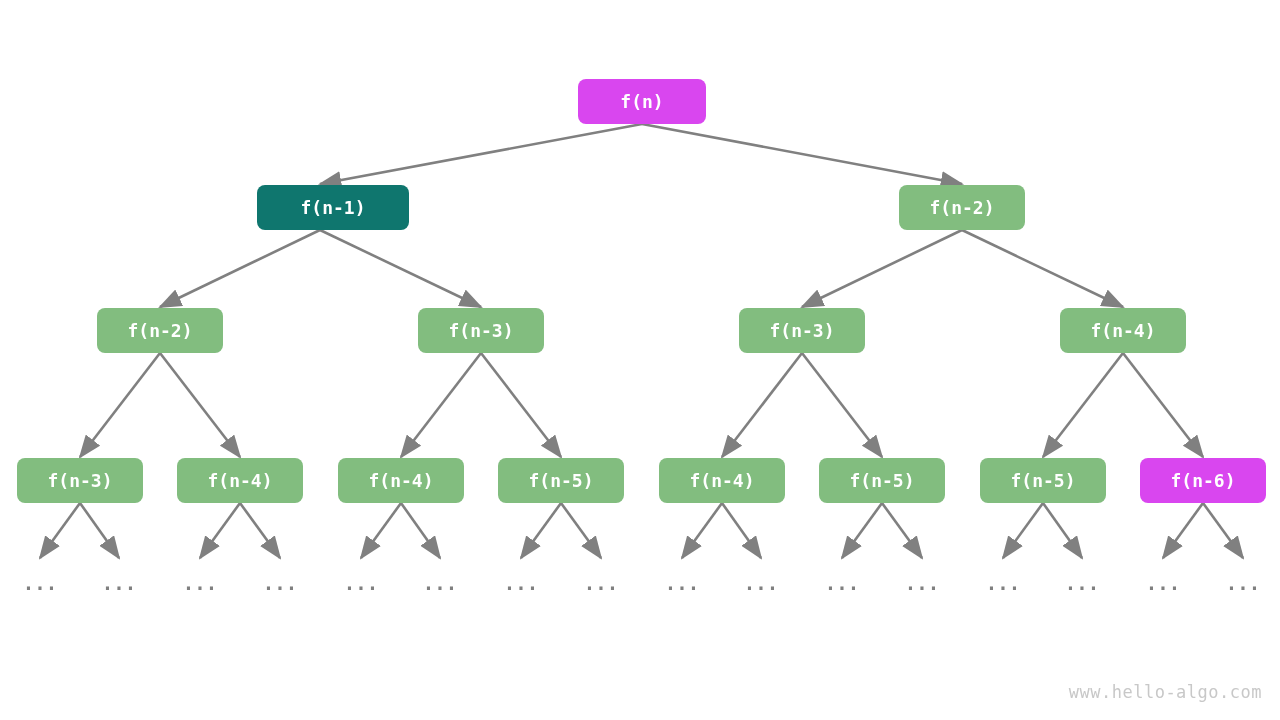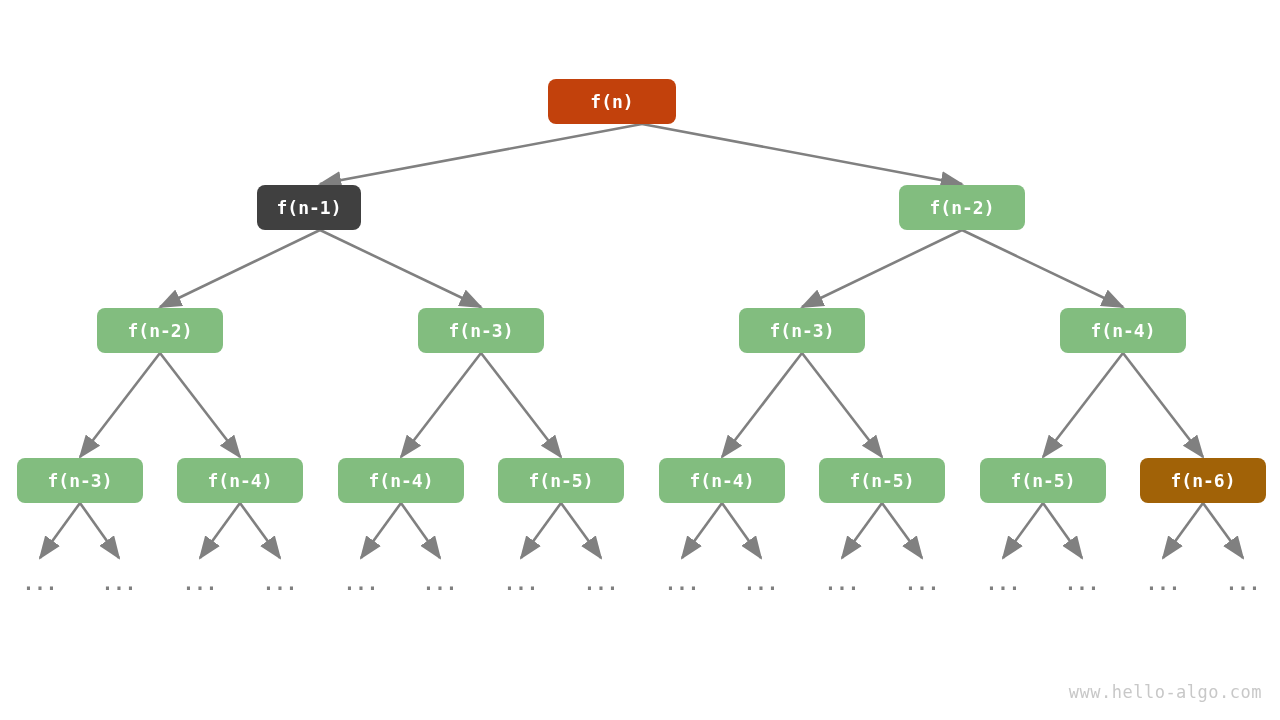--- a/index.html
+++ b/index.html
@@ -104,35 +104,35 @@
         <line x1="882" y1="503" x2="842" y2="558" stroke="#808080" stroke-width="2.6" stroke-linecap="butt" marker-end="url(#arrowhead)"></line>
         <line x1="882" y1="503" x2="922" y2="558" stroke="#808080" stroke-width="2.6" stroke-linecap="butt" marker-end="url(#arrowhead)"></line>
         <line x1="1043" y1="503" x2="1003" y2="558" stroke="#808080" stroke-width="2.6" stroke-linecap="butt" marker-end="url(#arrowhead)"></line>
         <line x1="1043" y1="503" x2="1082" y2="558" stroke="#808080" stroke-width="2.6" stroke-linecap="butt" marker-end="url(#arrowhead)"></line>
         <line x1="1203" y1="503" x2="1163" y2="558" stroke="#808080" stroke-width="2.6" stroke-linecap="butt" marker-end="url(#arrowhead)"></line>
         <line x1="1203" y1="503" x2="1243" y2="558" stroke="#808080" stroke-width="2.6" stroke-linecap="butt" marker-end="url(#arrowhead)"></line>
       </g>
   </svg>
 
   <div id="node-layer">
-      <div class="node" style="width: 128px; height: 45px; left: 548px; top: 78.5px; background: #c2410c; color: rgb(255, 255, 255);">f(n)</div>
-      <div class="node" style="width: 104px; height: 45px; left: 257px; top: 184.5px; background: #404040; color: rgb(255, 255, 255);">f(n-1)</div>
+      <div class="node" style="width: 128px; height: 45px; left: 578px; top: 78.5px; background: #d946ef; color: rgb(255, 255, 255);">f(n)</div>
+      <div class="node" style="width: 152px; height: 45px; left: 257px; top: 184.5px; background: #0f766e; color: rgb(255, 255, 255);">f(n-1)</div>
       <div class="node" style="width: 126px; height: 45px; left: 899px; top: 184.5px; background: rgb(130, 189, 127); color: rgb(255, 255, 255);">f(n-2)</div>
       <div class="node" style="width: 126px; height: 45px; left: 97px; top: 307.5px; background: rgb(130, 189, 127); color: rgb(255, 255, 255);">f(n-2)</div>
       <div class="node" style="width: 126px; height: 45px; left: 418px; top: 307.5px; background: rgb(130, 189, 127); color: rgb(255, 255, 255);">f(n-3)</div>
       <div class="node" style="width: 126px; height: 45px; left: 739px; top: 307.5px; background: rgb(130, 189, 127); color: rgb(255, 255, 255);">f(n-3)</div>
       <div class="node" style="width: 126px; height: 45px; left: 1060px; top: 307.5px; background: rgb(130, 189, 127); color: rgb(255, 255, 255);">f(n-4)</div>
       <div class="node" style="width: 126px; height: 45px; left: 17px; top: 457.5px; background: rgb(130, 189, 127); color: rgb(255, 255, 255);">f(n-3)</div>
       <div class="node" style="width: 126px; height: 45px; left: 177px; top: 457.5px; background: rgb(130, 189, 127); color: rgb(255, 255, 255);">f(n-4)</div>
       <div class="node" style="width: 126px; height: 45px; left: 338px; top: 457.5px; background: rgb(130, 189, 127); color: rgb(255, 255, 255);">f(n-4)</div>
       <div class="node" style="width: 126px; height: 45px; left: 498px; top: 457.5px; background: rgb(130, 189, 127); color: rgb(255, 255, 255);">f(n-5)</div>
       <div class="node" style="width: 126px; height: 45px; left: 659px; top: 457.5px; background: rgb(130, 189, 127); color: rgb(255, 255, 255);">f(n-4)</div>
       <div class="node" style="width: 126px; height: 45px; left: 819px; top: 457.5px; background: rgb(130, 189, 127); color: rgb(255, 255, 255);">f(n-5)</div>
       <div class="node" style="width: 126px; height: 45px; left: 980px; top: 457.5px; background: rgb(130, 189, 127); color: rgb(255, 255, 255);">f(n-5)</div>
-      <div class="node" style="width: 126px; height: 45px; left: 1140px; top: 457.5px; background: #a16207; color: rgb(255, 255, 255);">f(n-6)</div>
+      <div class="node" style="width: 126px; height: 45px; left: 1140px; top: 457.5px; background: #d946ef; color: rgb(255, 255, 255);">f(n-6)</div>
     </div>
   <div id="ellipsis-layer">
       <div class="ellipsis" style="left: 20px; top: 574px; width: 40px; color: rgb(128, 128, 128);">...</div>
       <div class="ellipsis" style="left: 99px; top: 574px; width: 40px; color: rgb(128, 128, 128);">...</div>
       <div class="ellipsis" style="left: 180px; top: 574px; width: 40px; color: rgb(128, 128, 128);">...</div>
       <div class="ellipsis" style="left: 260px; top: 574px; width: 40px; color: rgb(128, 128, 128);">...</div>
       <div class="ellipsis" style="left: 341px; top: 574px; width: 40px; color: rgb(128, 128, 128);">...</div>
       <div class="ellipsis" style="left: 420px; top: 574px; width: 40px; color: rgb(128, 128, 128);">...</div>
       <div class="ellipsis" style="left: 501px; top: 574px; width: 40px; color: rgb(128, 128, 128);">...</div>
       <div class="ellipsis" style="left: 581px; top: 574px; width: 40px; color: rgb(128, 128, 128);">...</div>

